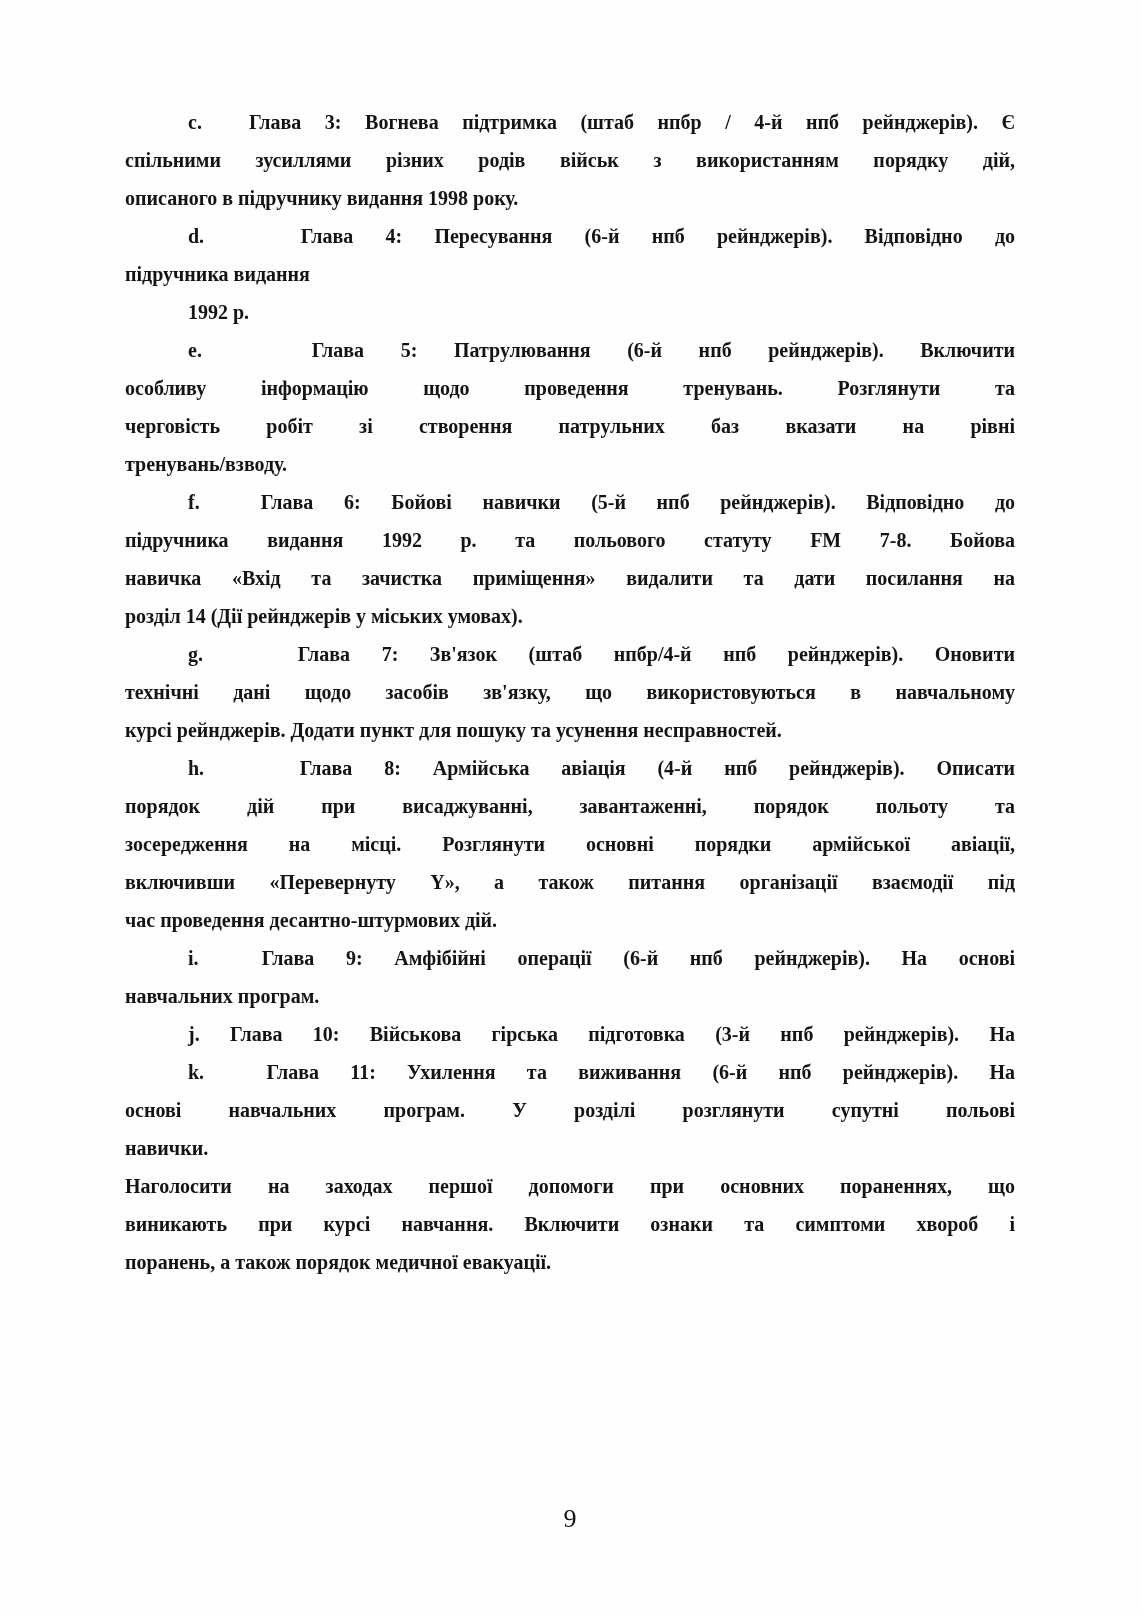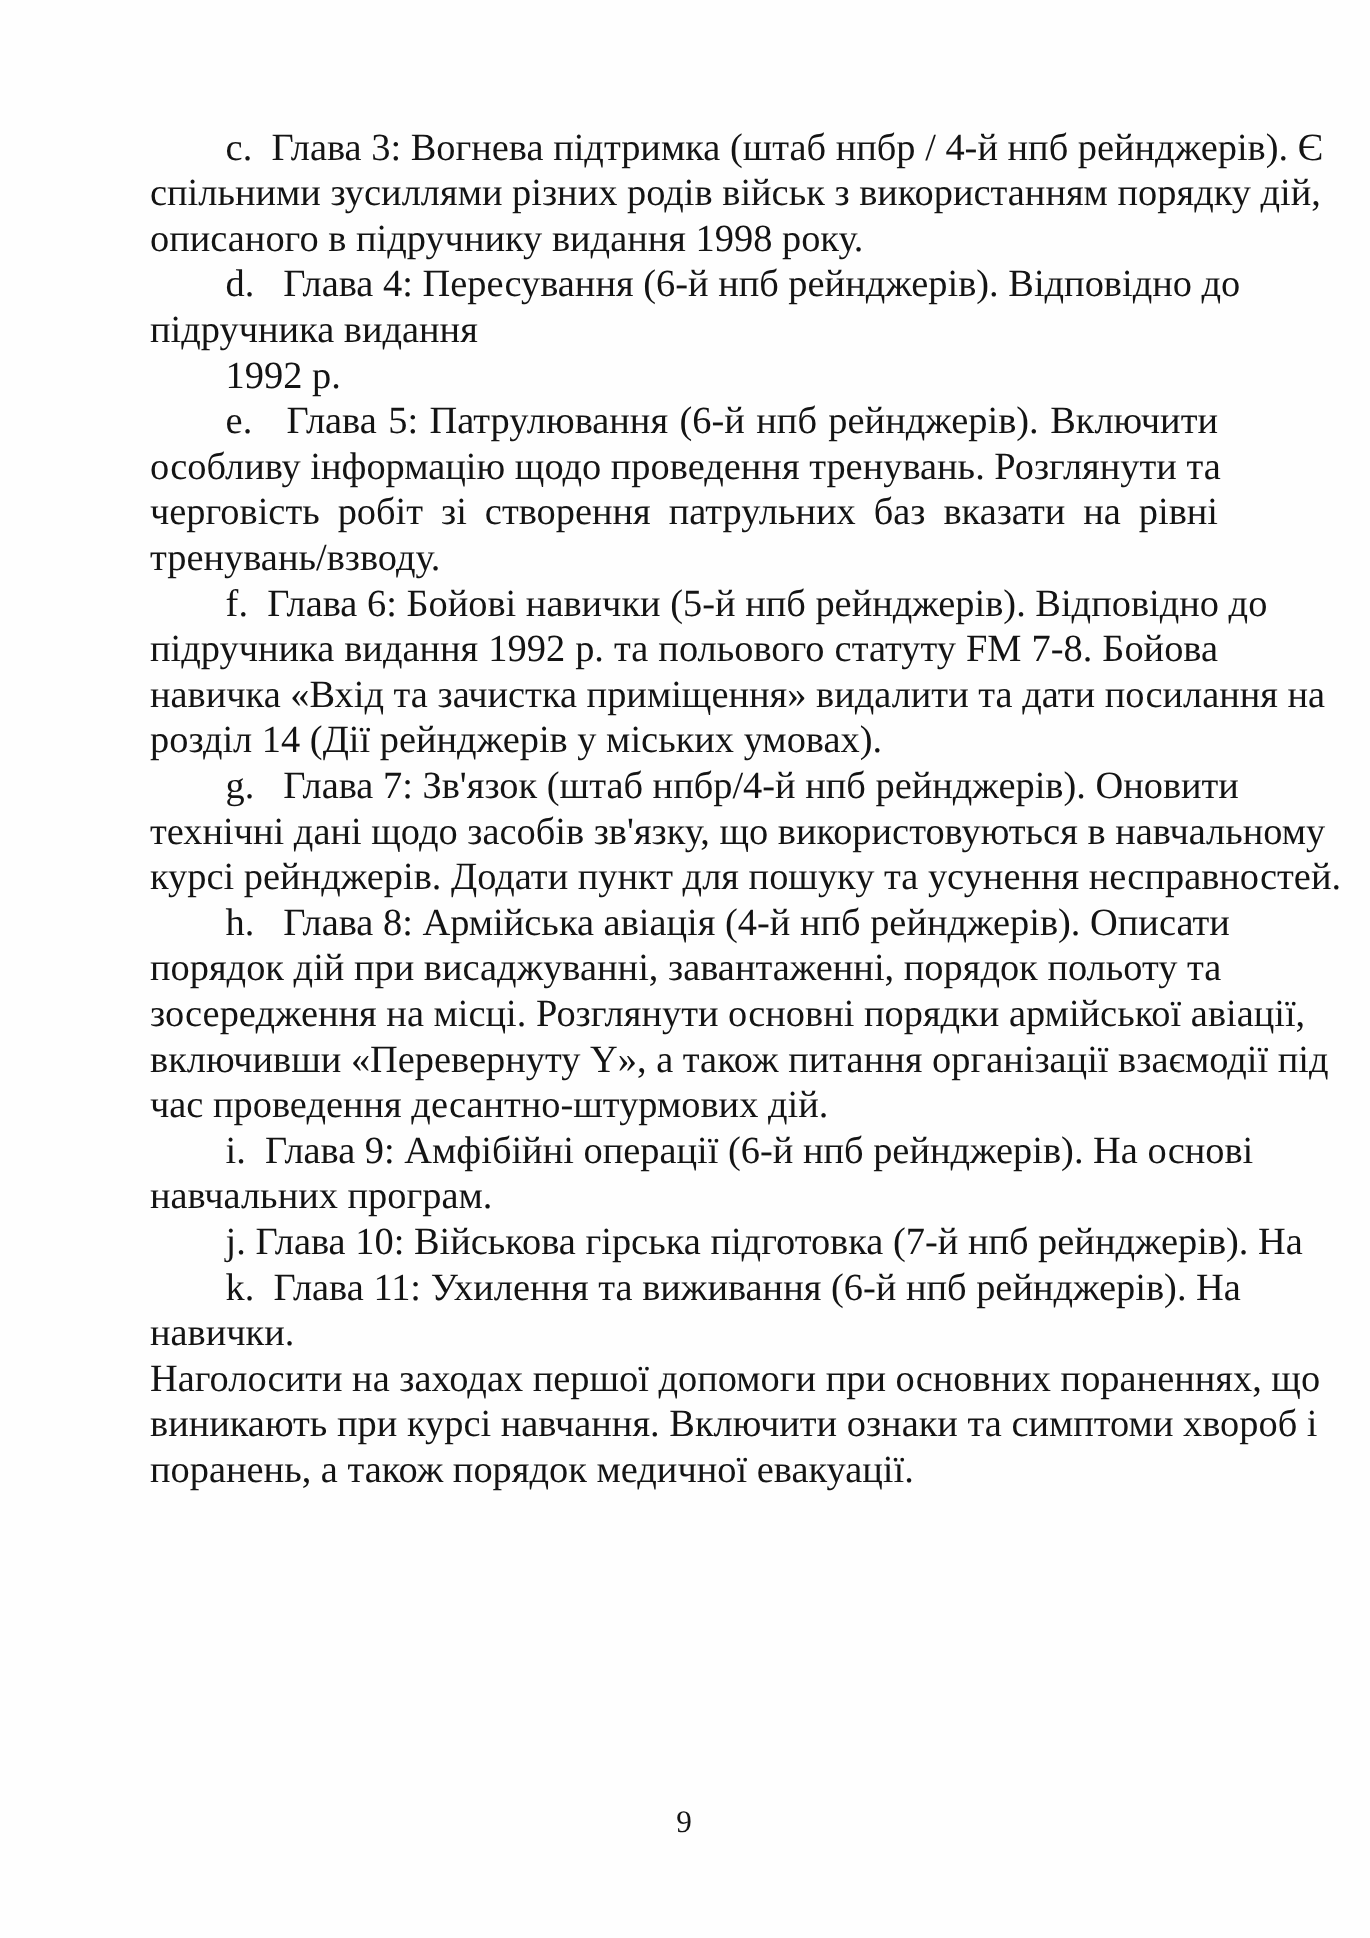--- a/index.html
+++ b/index.html
@@ -16,24 +16,25 @@
     font-family: "Liberation Serif", "DejaVu Serif", serif;
     color: #141414;
   }
   .content {
     position: absolute;
     left: 125px;
     top: 103px;
     width: 890px;
   }
   .line {
-    font-size: 32px;
+    font-size: 20px;
     line-height: 38px;
     white-space: nowrap;
     text-align: left;
+    font-weight: bold;
   }
   .line.just {
     text-align: justify;
     text-align-last: justify;
   }
   .line.indent {
     text-indent: 63px;
   }
   .page-number {
     position: absolute;
@@ -67,21 +68,22 @@
       <div class="line indent just">g.&nbsp;&nbsp; Глава 7: Зв'язок (штаб нпбр/4-й нпб рейнджерів). Оновити</div>
       <div class="line just">технічні дані щодо засобів зв'язку, що використовуються в навчальному</div>
       <div class="line">курсі рейнджерів. Додати пункт для пошуку та усунення несправностей.</div>
       <div class="line indent just">h.&nbsp;&nbsp; Глава 8: Армійська авіація (4-й нпб рейнджерів). Описати</div>
       <div class="line just">порядок дій при висаджуванні, завантаженні, порядок польоту та</div>
       <div class="line just">зосередження на місці. Розглянути основні порядки армійської авіації,</div>
       <div class="line just">включивши «Перевернуту Y», а також питання організації взаємодії під</div>
       <div class="line">час проведення десантно-штурмових дій.</div>
       <div class="line indent just">i.&nbsp; Глава 9: Амфібійні операції (6-й нпб рейнджерів). На основі</div>
       <div class="line">навчальних програм.</div>
-      <div class="line indent just">j. Глава 10: Військова гірська підготовка (7-й нпб рейнджерів). На</div>
+      <div class="line indent just">j. Глава 10: Військова гірська підготовка (3-й нпб рейнджерів). На</div>
       <div class="line indent just">k.&nbsp; Глава 11: Ухилення та виживання (6-й нпб рейнджерів). На</div>
+      <div class="line just">основі навчальних програм. У розділі розглянути супутні польові</div>
       <div class="line">навички.</div>
       <div class="line just">Наголосити на заходах першої допомоги при основних пораненнях, що</div>
       <div class="line just">виникають при курсі навчання. Включити ознаки та симптоми хвороб і</div>
       <div class="line">поранень, а також порядок медичної евакуації.</div>
     </div>
   <div class="page-number">9</div>
 </div>
 
 </body></html>

